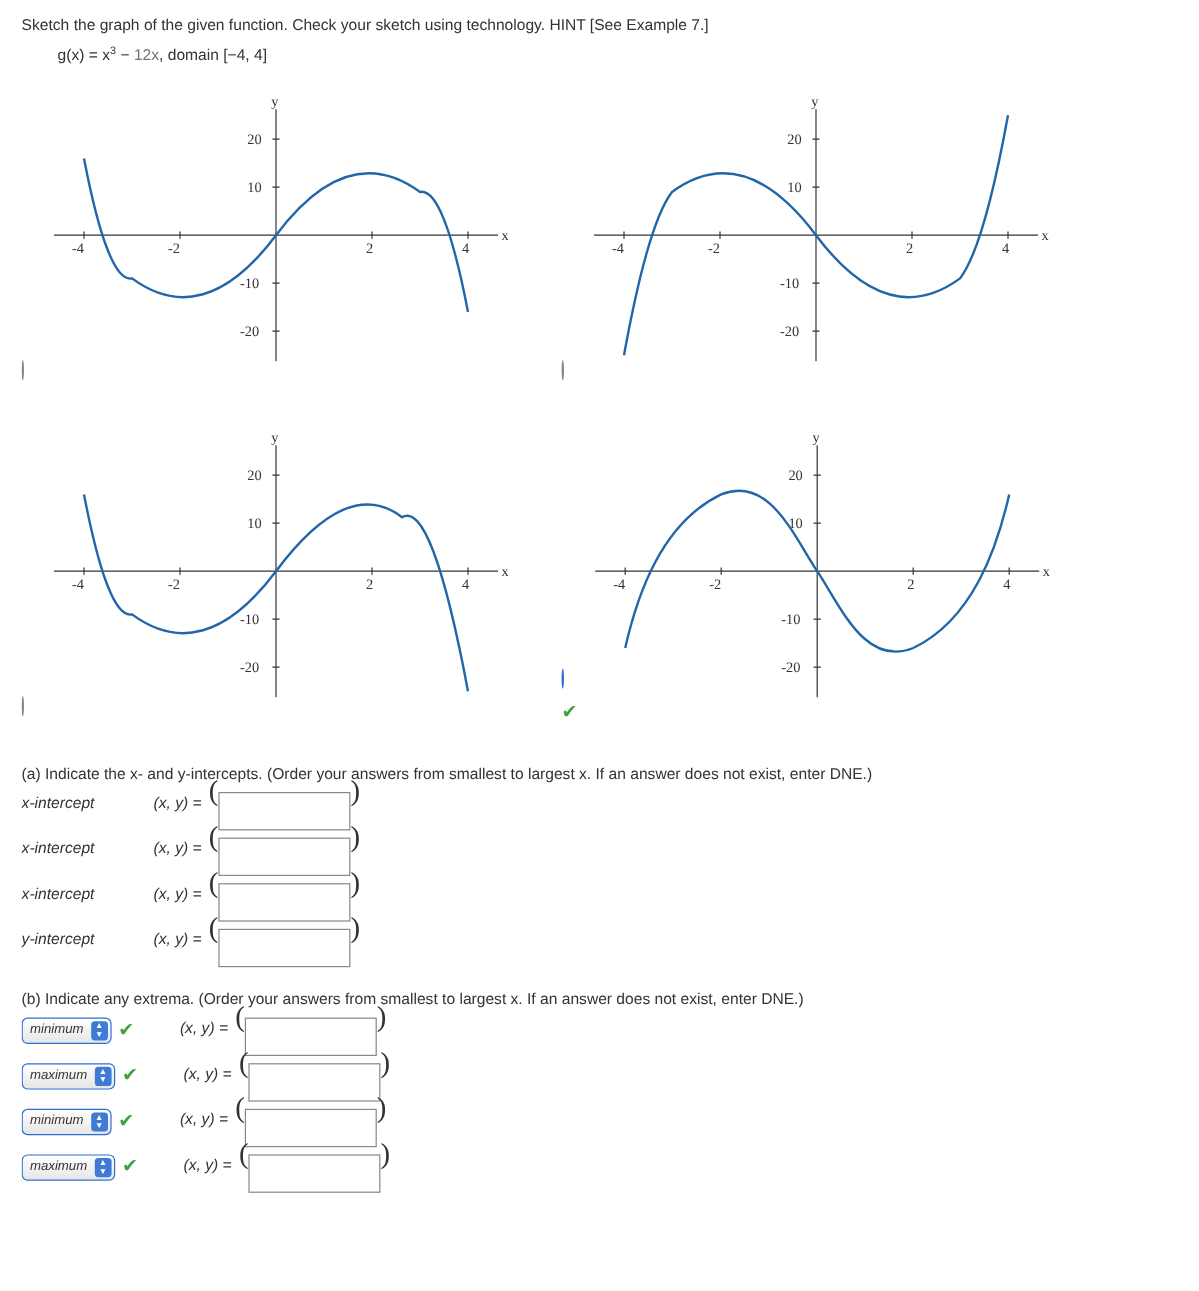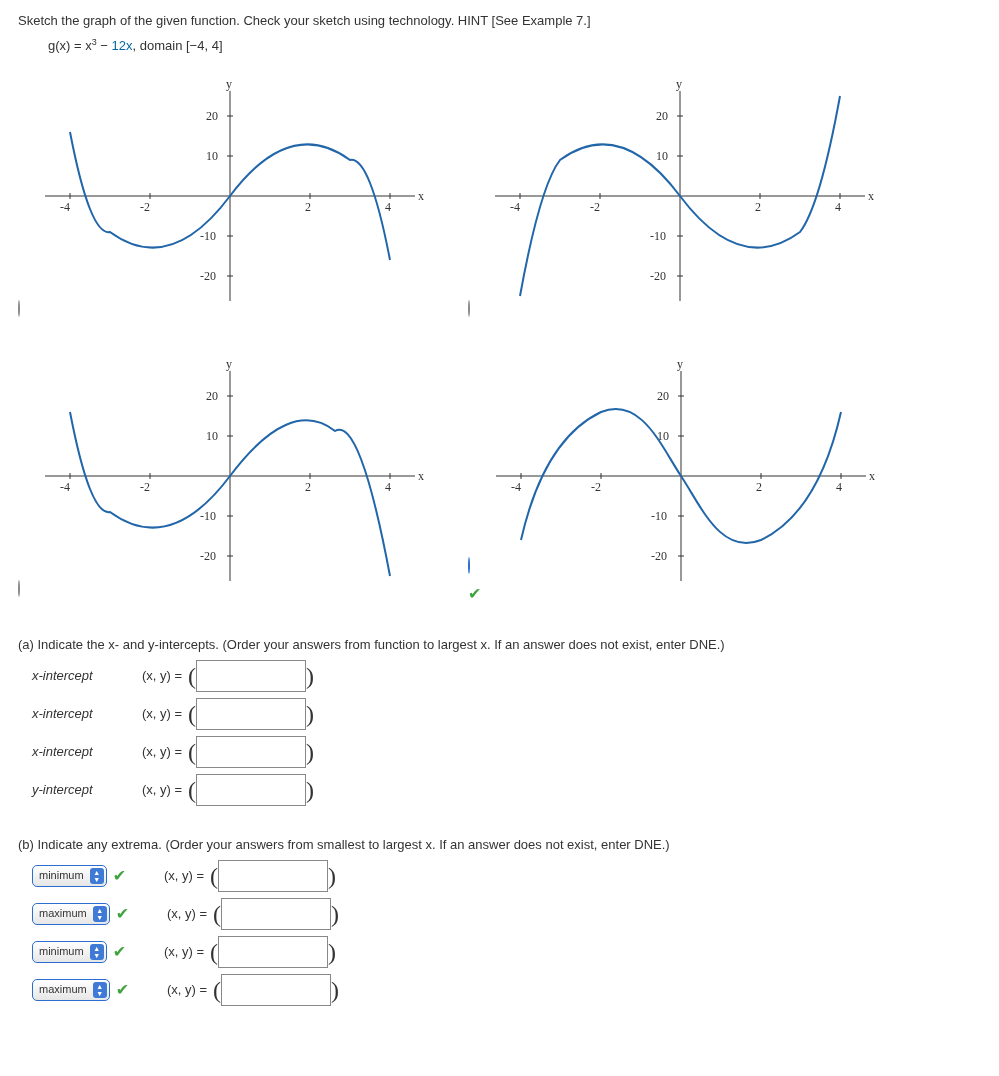--- a/index.html
+++ b/index.html
@@ -4,28 +4,28 @@
 <style>
   body {
     font-family: Arial, Helvetica, sans-serif;
     font-size: 13px;
     color: #333;
     margin: 12px 18px;
     line-height: 1.4;
   }
   .row {
     display: flex;
-    align-items: center;
-    margin: 6px 14px;
+    margin: 6px 0;
   }
   .label-col {
     width: 90px;
     font-style: italic;
   }
   .xy {
+    font-style: italic;
     width: 60px;
     text-align: right;
     margin-right: 6px;
   }
   .paren {
     font-size: 24px;
     font-family: "Times New Roman", serif;
     line-height: 0;
     position: relative;
   }
@@ -40,20 +40,21 @@
   .select-wrap {
     display: inline-flex;
     align-items: center;
     border: 1px solid #2b6dd1;
     border-radius: 5px;
     background: linear-gradient(#fff,#e6e6e6);
     height: 20px;
     padding: 0 2px 0 6px;
     font-size: 11px;
     margin-right: 6px;
+    font-style: italic;
   }
   .select-wrap .arrows {
     background: #3f7bd6;
     color: #fff;
     font-size: 7px;
     line-height: 7px;
     width: 14px;
     height: 16px;
     border-radius: 3px;
     display: flex;
@@ -96,21 +97,21 @@
     content:"";
     position:absolute;
     inset:3px;
     background:#2b6dd1;
     border-radius:50%;
   }
   svg { font-family: "Times New Roman", serif; }
   svg text { font-size: 12px; fill:#333; }
   .italic { }
   .question-text sup { font-size: 9px; }
-  .blue { color: #0369a1; }
+  .blue { color: #737373; }
   .small-check {
     color:#3ea23e;
     font-size:16px;
     position:relative;
     top:8px;
   }
 </style>
 </head>
 <body>
 
@@ -252,21 +253,21 @@
         <text x="-30" y="44">-10</text>
           <text x="-30" y="84">-20</text>
         <path d="M -160 64 C -150 20, -130 -40, -80 -64 C -40 -80, -20 -30, 0 0 C 20 30, 40 80, 80 64 C 130 40, 150 -20, 160 -64" fill="none" stroke="#26a" stroke-width="2"></path>
       </g>
     </svg>
   </div>
 
 </div>
 
 <div>
-  <span>(a) Indicate the x- and y-intercepts. (Order your answers from function to largest x. If an answer does not exist, enter DNE.)</span>
+  <span>(a) Indicate the x- and y-intercepts. (Order your answers from smallest to largest x. If an answer does not exist, enter DNE.)</span>
 </div>
 
 <div id="partA-rows">
     <div class="row">
       <span class="label-col italic">x-intercept</span>
       <span class="xy">(x, y) =</span>
       <span class="paren">(</span>
       <input class="answer" style="">
       <span class="paren">)</span>
     </div>
@@ -286,21 +287,21 @@
     </div>
     <div class="row">
       <span class="label-col italic">y-intercept</span>
       <span class="xy">(x, y) =</span>
       <span class="paren">(</span>
       <input class="answer" style="">
       <span class="paren">)</span>
     </div>
   </div>
 
-<div style="margin-top:30px;">
+<div style="margin-top:18px;">
   <span>(b) Indicate any extrema. (Order your answers from smallest to largest x. If an answer does not exist, enter DNE.)</span>
 </div>
 
 <div id="partB-rows">
     <div class="row">
       <span class="select-wrap">
         <span>minimum</span>
         <span class="arrows">▲<br>▼</span>
       </span>
       <span class="check">✔</span>

